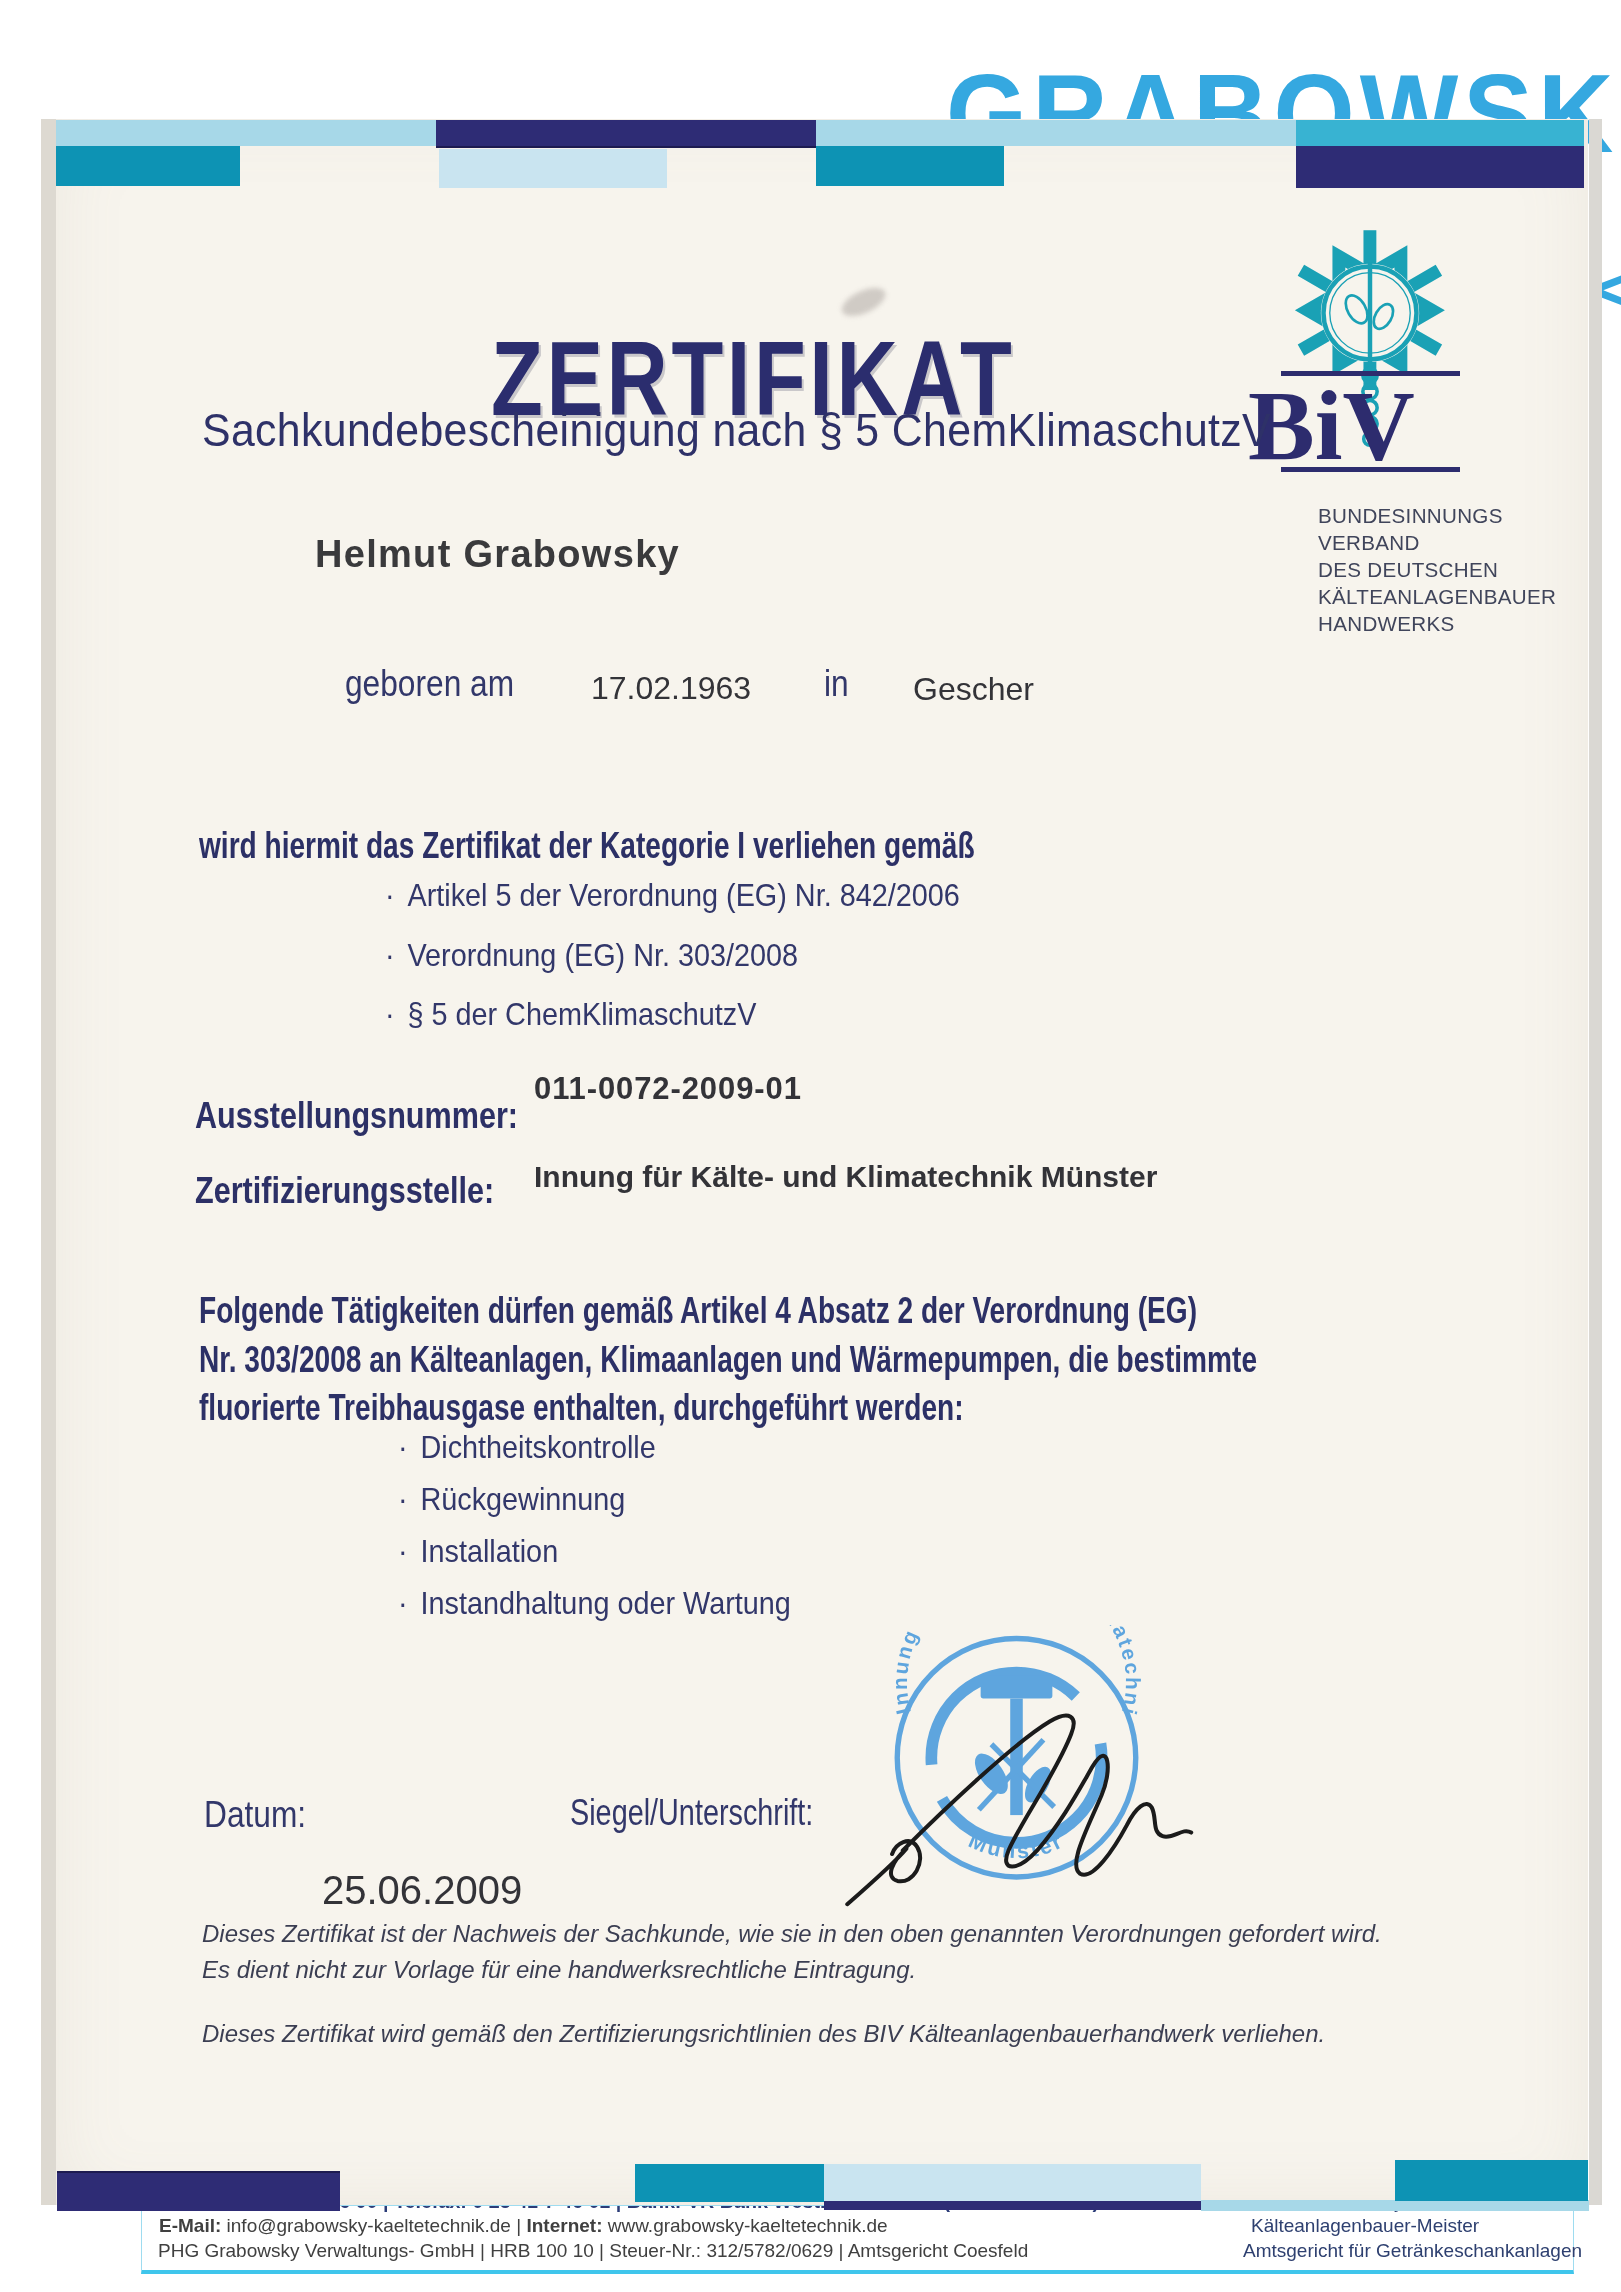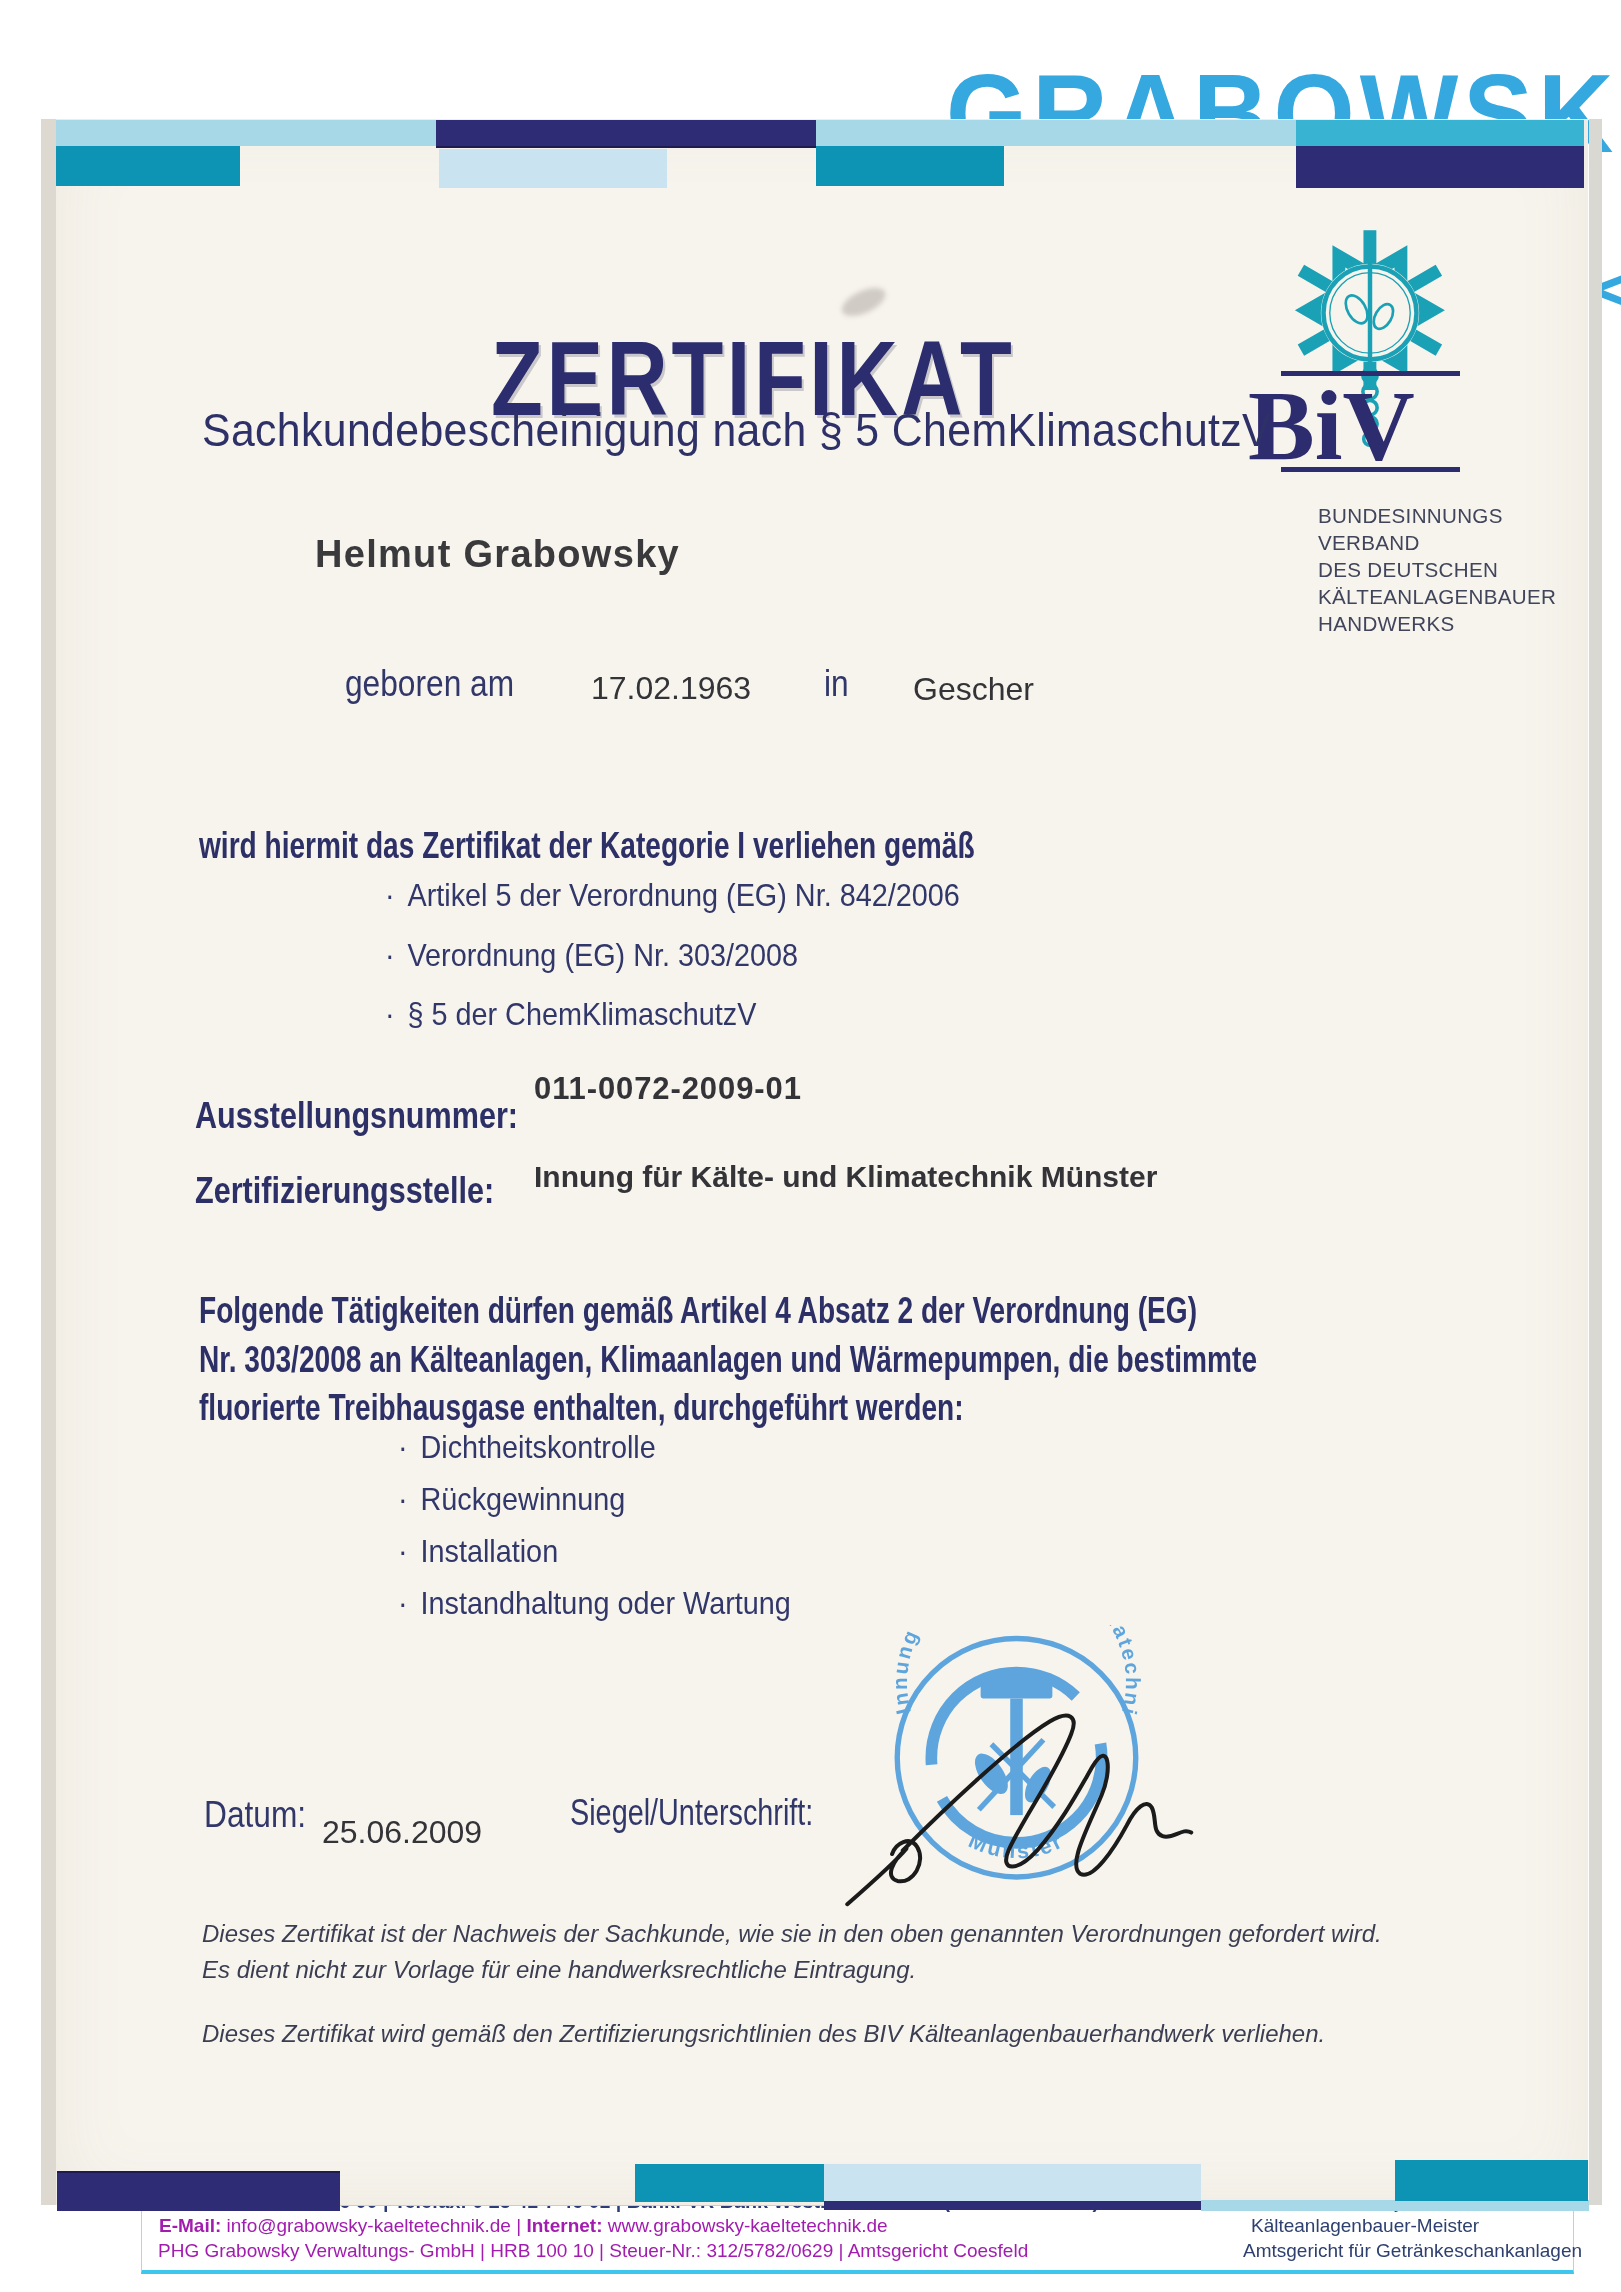--- a/index.html
+++ b/index.html
@@ -9,21 +9,21 @@
   }
   .abs{position:absolute;}
   .nw{white-space:nowrap;line-height:1;}
   .cond{font-family:"Liberation Sans",sans-serif;transform-origin:0 0;}
   .navy{color:#32376a;}
   .navyb{color:#2c3066;font-weight:bold;}
   .val{color:#333338;font-family:"Liberation Sans",sans-serif;text-align:center;}
   .bar{position:absolute;}
   .bullet-row{display:flex;gap:14.3px;align-items:flex-start;}
   .ital{font-style:italic;color:#3b3e52;}
-  .foot{font-size:19px;color:#a21caf;}
+  .foot{font-size:19px;color:#404040;}
   svg{display:block;}
 </style>
 </head>
 <body>
 
 <div class="abs nw" style="left:946px;top:59px;z-index:1;font-size:111px;font-weight:bold;letter-spacing:5.4px;color:#35a8e0;transform:scaleX(.94);transform-origin:0 0;">GRABOWSKI</div>
 <div class="abs nw" style="left:1594px;top:255px;z-index:1;font-size:68px;font-weight:bold;color:#35a8e0;">&lt;</div>
 
 <div class="abs nw" style="left:159px;top:2192px;z-index:1;font-size:19.7px;font-weight:bold;color:#2b3c78;">Telefon: 0 25 41-7 46 00 | Telefax: 0 25 41-7 46 01 | Bank: VR Bank Westmünsterland (BLZ 428 613 87) 860 800 700</div>
 <div class="abs nw" style="left:1243px;top:2192px;z-index:1;font-size:19px;color:#2e4070;">Helmut Grabowsky</div>
@@ -113,21 +113,21 @@
 <div class="abs nw cond navy bullet-row" style="left:398px;top:1535px;z-index:5;font-size:32px;transform:scaleX(.9);">
   <span>·</span>
     <span>Installation</span>
 </div>
 <div class="abs nw cond navy bullet-row" style="left:398px;top:1587px;z-index:5;font-size:32px;transform:scaleX(.9);">
   <span>·</span>
     <span>Instandhaltung oder Wartung</span>
 </div>
 
 <div class="abs nw cond navy" style="left:204px;top:1797px;z-index:5;font-size:36px;transform:scaleX(.88);">Datum:</div>
-<div class="abs nw val" style="left:322px;top:1816px;z-index:5;font-size:32px;">25.06.2009</div>
+<div class="abs nw val" style="left:322px;top:1870px;z-index:5;font-size:40px;">25.06.2009</div>
 <div class="abs nw cond navy" style="left:570px;top:1795px;z-index:5;font-size:36px;transform:scaleX(.8);">Siegel/Unterschrift:</div>
 
 <svg class="abs" width="269" height="269" viewBox="0 0 300 300" style="left:882px;top:1625px;z-index:5;opacity:.88;">
   <circle cx="150" cy="148" r="133" fill="none" stroke="#4a9bdc" stroke-width="6"></circle>
   <circle cx="150" cy="148" r="95" fill="none" stroke="#4a9bdc" stroke-width="13" stroke-dasharray="250 40 230 60"></circle>
   <path id="arcTop" d="M 35.4 106.3 A 122 122 0 1 1 264.6 106.3" fill="none"></path>
   <text font-size="23" letter-spacing="2.5" fill="#4a9bdc" font-weight="bold">
     <textPath href="#arcTop" startOffset="2%">Innung für Kälte- und Klimatechnik</textPath>
   </text>
   <path id="arcBottom" d="M 81.1 236.3 A 112 112 0 0 0 218.9 236.3" fill="none"></path>

